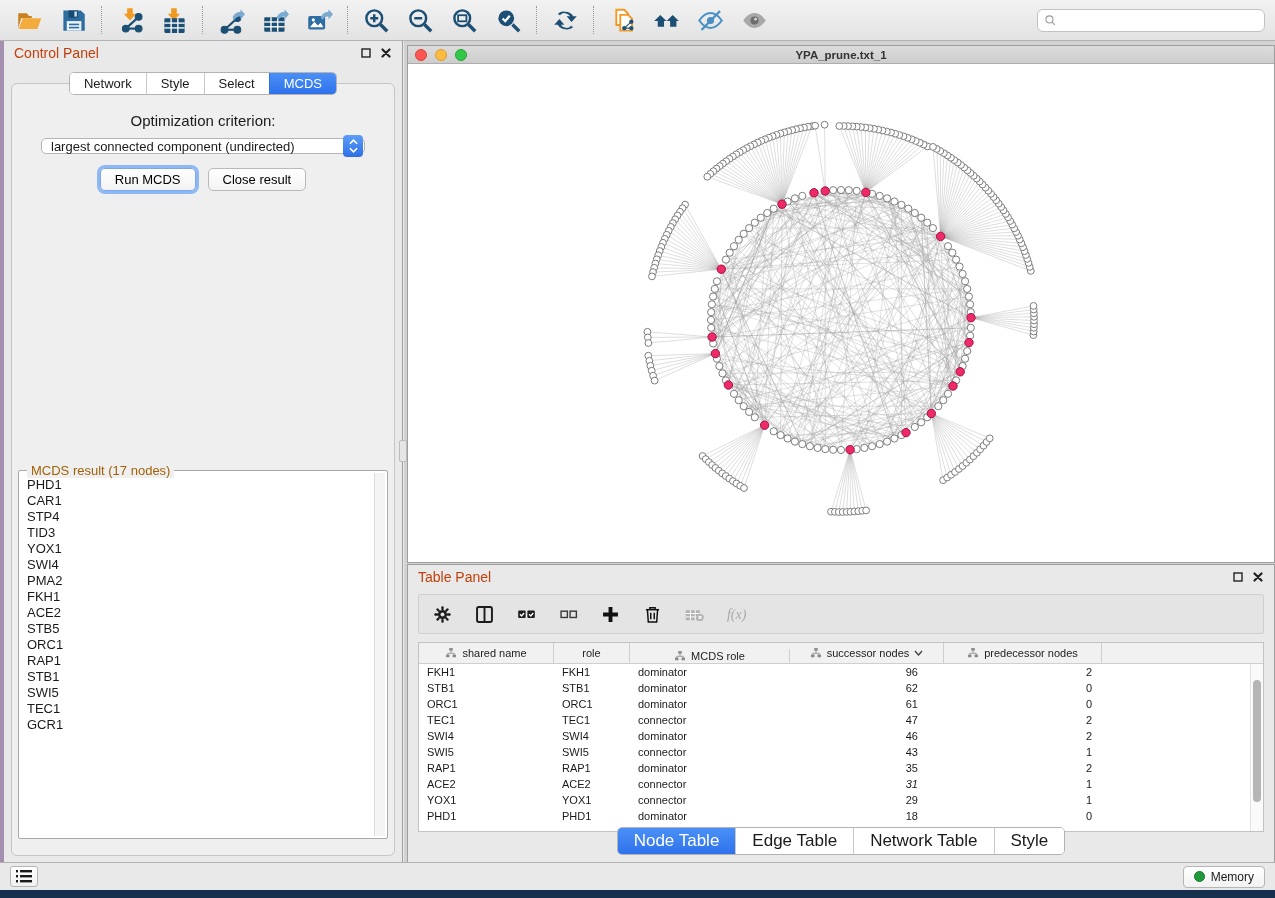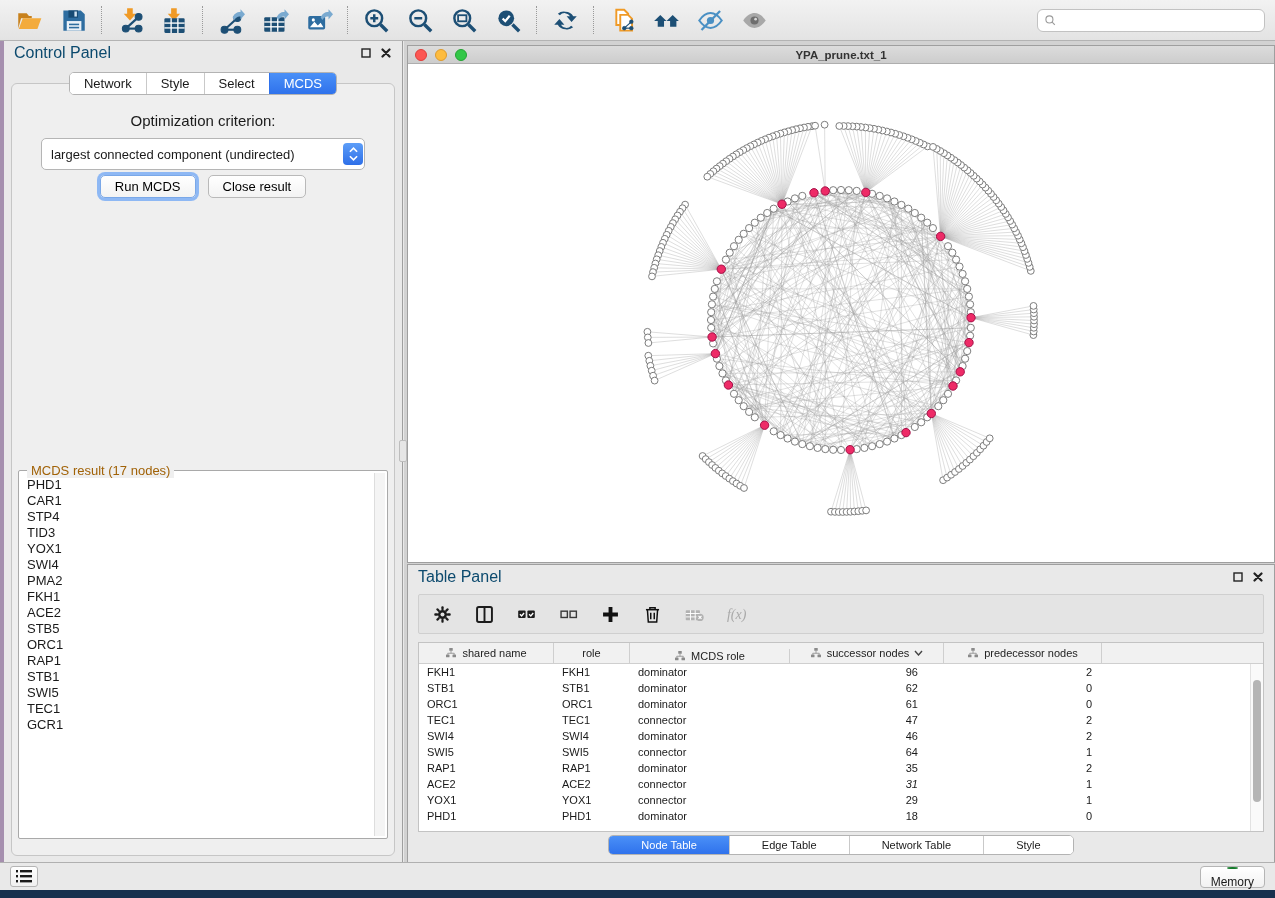--- a/index.html
+++ b/index.html
@@ -21,41 +21,41 @@
     font-family:"Liberation Sans", sans-serif; }
 
   
   .desktop-left { position:absolute; left:0; top:41px; width:4px; bottom:8px; background:#a58fae; }
   .desktop-bottom { position:absolute; left:0; right:0; bottom:0; height:8px; background:#17304e; }
 
   
   .control-panel { position:absolute; left:4px; top:41px; width:399px; bottom:36px;
     background:#e9e9e9; border-right:1px solid #9f9f9f; }
   .panel-header { height:24px; display:flex; align-items:center; padding:0 10px; }
-  .panel-title { font-size:16px; color:#0c4a6e;text-align:right; }
+  .panel-title { font-size:14px; color:#c2410c;text-align:right; }
   .panel-hdr-icons { margin-left:auto; display:flex; align-items:center; gap:8px; }
   .icon-mini { width:12px; height:12px; display:flex; align-items:center; justify-content:center; }
 
   .cp-tabs { position:absolute; top:31px; left:0; right:0; display:flex; justify-content:center; z-index:3; }
   .seg { display:flex; border:1px solid #b3b3b3; border-radius:5px; overflow:hidden; background:#fff; }
   .seg .seg-item { padding:3px 14px; font-size:13px; background:#fff; border-left:1px solid #c9c9c9; cursor:default; }
   .seg .seg-item:first-child { border-left:none; }
   .seg .seg-item.active { background:linear-gradient(#4a90f7,#2f72ec); color:#fff; border-left-color:#2f72ec; }
 
   .cp-inner { position:absolute; top:42px; left:7px; right:7px; bottom:6px;
     background:#efefef; border:1px solid #c6c6c6; border-radius:6px; }
   .opt-label { text-align:center; margin-top:28px; font-size:15px; }
-  .combo { margin:9px auto 0; width:324px; height:32px; background:#fff; border:1px solid #b5b5b5;
+  .combo { margin:9px auto 0; width:324px; height:16px; background:#fff; border:1px solid #b5b5b5;
     border-radius:5px; display:flex; align-items:center; position:relative; }
   .combo-text { flex:1; padding-left:9px; font-size:13px; white-space:nowrap; }
   .combo-step { width:20px; height:22px; margin-right:1px; border-radius:4px;
     background:linear-gradient(#5d9ef8,#2e6fe8); display:flex; flex-direction:column;
     align-items:center; justify-content:center; gap:2px; }
   .combo-step svg { width:9px; height:6px; }
-  .cp-buttons { display:flex; justify-content:center; gap:12px; margin-top:5px; }
+  .cp-buttons { display:flex; justify-content:center; gap:12px; margin-top:14px; }
   .btn { background:linear-gradient(#ffffff,#f3f3f3); border:1px solid #b9b9b9; border-radius:5px;
     font-size:13px; padding:3px 14px; font-family:"Liberation Sans", sans-serif; cursor:default; }
   .btn.focus-ring { box-shadow:0 0 0 3px rgba(110,165,245,.75); border-color:#7aa8e8; }
 
   .fieldset { position:absolute; left:6px; right:6px; top:386px; bottom:16px;
     border:1px solid #a9a9a9; border-radius:2px; background:#fff; }
   .fieldset-legend { position:absolute; top:-8px; left:8px; background:#efefef; padding:0 4px;
     font-size:13px; color:#a16207; }
   .mcds-list { position:absolute; top:6px; left:2px; right:14px; bottom:2px; overflow:hidden;
     font-size:13px; line-height:16px; padding-left:6px; }
@@ -90,30 +90,30 @@
   .th svg.hier { width:12px; height:12px; }
   .tbl-body { position:absolute; top:21px; left:0; right:13px; bottom:0; }
   .tr { display:flex; height:16px; align-items:center; font-size:11px; }
   .td { overflow:hidden; white-space:nowrap; }
   .td.l { padding-left:8px; text-align:left; }
   .td.r { text-align:right; }
   .tbl-scroll { position:absolute; top:21px; right:0; bottom:0; width:13px; background:#fafafa; border-left:1px solid #e2e2e2; }
   .tbl-thumb { position:absolute; top:16px; left:2px; width:8px; height:122px; background:#b5b5b5; border-radius:5px; }
 
   .tp-tabs { position:absolute; bottom:7px; left:0; right:0; display:flex; justify-content:center; }
-  .tp-tabs .seg-item { padding:3px 32px; font-size:11px; }
+  .tp-tabs .seg-item { padding:3px 16px; font-size:17px; }
 
   
   .statusbar { position:absolute; left:0; right:0; bottom:8px; height:28px; background:#e9e9e9;
     border-top:1px solid #b0b0b0; display:flex; align-items:center; padding:0 10px; }
   .list-btn { width:28px; height:21px; background:linear-gradient(#fff,#f0f0f0); border:1px solid #b5b5b5;
     border-radius:3px; display:flex; align-items:center; justify-content:center; }
   .memory-btn { margin-left:auto; height:22px; background:linear-gradient(#fff,#f2f2f2);
     border:1px solid #b5b5b5; border-radius:4px; display:flex; align-items:center; gap:6px;
-    padding:0 10px; font-size:12px;flex-direction:column; }
+    padding:0 10px; font-size:12px; }
   .mem-dot { width:11px; height:11px; border-radius:50%; background:#1f9939; border:1px solid #157a2b; }
 
   .splitter-v { position:absolute; left:399px; top:440px; width:8px; height:22px;
     background:#e6e6e6; border:1px solid #bdbdbd; border-radius:2px; z-index:5; }
 </style>
 </head>
 <body>
 
 <div id="app">
 
@@ -836,21 +836,21 @@
               <div class="td l" style="width: 135px; flex: 0 0 135px;">SWI4</div>
               <div class="td l" style="width: 76px; flex: 0 0 76px;">SWI4</div>
               <div class="td l" style="width: 160px; flex: 0 0 160px;">dominator</div>
               <div class="td r" style="width: 154px; flex: 0 0 154px; padding-right: 26px;">46</div>
               <div class="td r" style="width: 158px; flex: 0 0 158px; padding-right: 10px;">2</div>
             </div>
             <div class="tr">
               <div class="td l" style="width: 135px; flex: 0 0 135px;">SWI5</div>
               <div class="td l" style="width: 76px; flex: 0 0 76px;">SWI5</div>
               <div class="td l" style="width: 160px; flex: 0 0 160px;">connector</div>
-              <div class="td r" style="width: 154px; flex: 0 0 154px; padding-right: 26px;">64</div>
+              <div class="td r" style="width: 154px; flex: 0 0 154px; padding-right: 26px;">43</div>
               <div class="td r" style="width: 158px; flex: 0 0 158px; padding-right: 10px;">1</div>
             </div>
             <div class="tr">
               <div class="td l" style="width: 135px; flex: 0 0 135px;">RAP1</div>
               <div class="td l" style="width: 76px; flex: 0 0 76px;">RAP1</div>
               <div class="td l" style="width: 160px; flex: 0 0 160px;">dominator</div>
               <div class="td r" style="width: 154px; flex: 0 0 154px; padding-right: 26px;">35</div>
               <div class="td r" style="width: 158px; flex: 0 0 158px; padding-right: 10px;">2</div>
             </div>
             <div class="tr">

